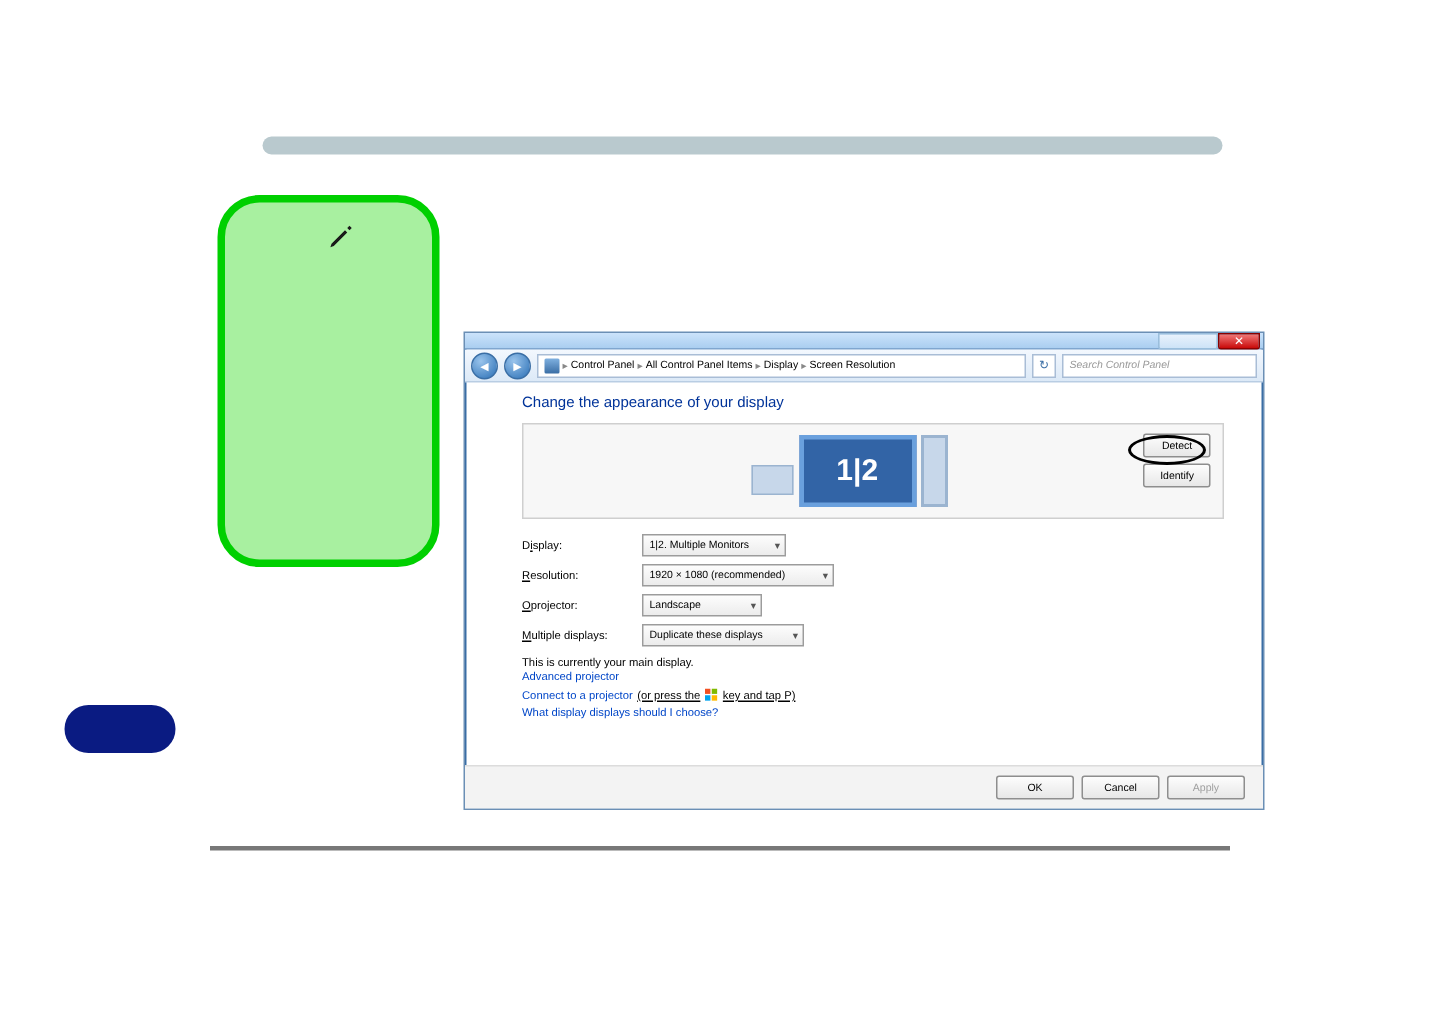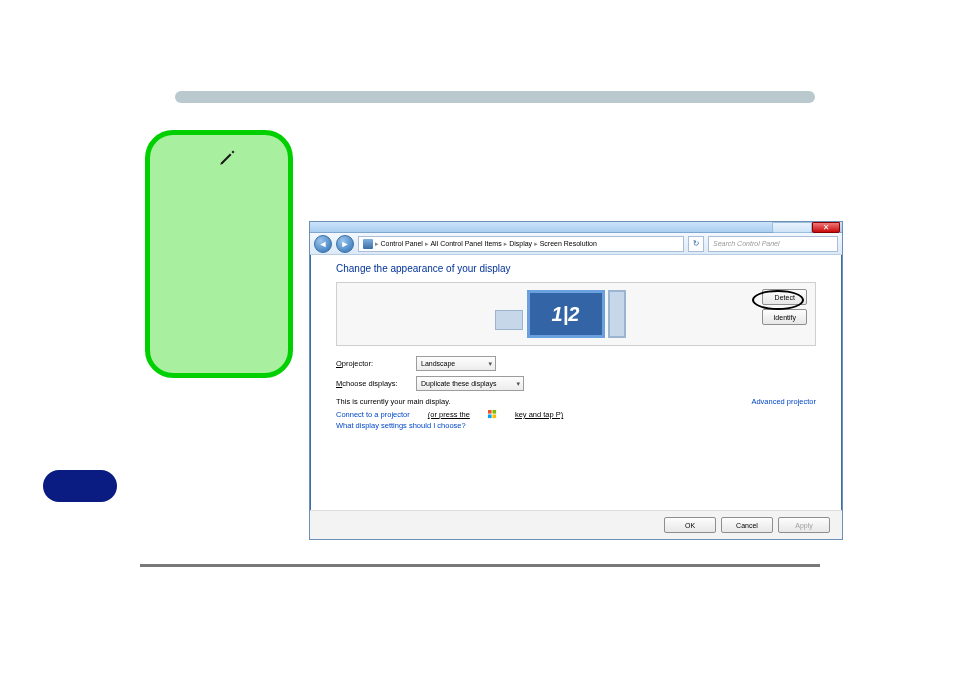--- a/index.html
+++ b/index.html
@@ -30,50 +30,50 @@
 
 .nav { height: 22px; background: linear-gradient(#f3f8fe,#dce9f7); border-bottom: 1px solid #b9cde3; display: flex; align-items: center; padding: 0 4px; gap: 4px; }
 .nav-btn { width: 18px; height: 18px; border-radius: 50%; background: radial-gradient(circle at 35% 30%, #9ac4ec, #2a6fb5); border: 1px solid #3a6ea5; display: flex; align-items: center; justify-content: center; color: #fff; font-size: 9px; }
 .breadcrumb { flex: 1; height: 16px; background: #fff; border: 1px solid #a9bdd6; display: flex; align-items: center; padding: 0 4px; gap: 2px; font-size: 7px; color: #000; }
 .crumb-icon { width: 10px; height: 10px; background: linear-gradient(#7fb0e0,#3a6ea5); border-radius: 1px; }
 .crumb-sep { color: #888; }
 .refresh-box { width: 16px; height: 16px; border: 1px solid #a9bdd6; background: #fff; display: flex; align-items: center; justify-content: center; color: #3a6ea5; font-size: 8px; }
 .search-box { width: 130px; height: 16px; background: #fff; border: 1px solid #a9bdd6; padding: 0 4px; color: #999; font-style: italic; font-size: 7px; display: flex; align-items: center; }
 
 
-.content { padding: 8px 26px 6px 26px; }
+.content { padding: 8px 26px 6px 38px; }
 .heading { color: #003399; font-size: 10px; margin-bottom: 8px; }
 
 .display-preview { border: 1px solid #cfcfcf; background: #f7f7f7; height: 64px; position: relative; margin-bottom: 10px; display: flex; align-items: center; justify-content: center; }
-.monitor-group { display: flex; align-items: center; gap: 1px; position: relative; font-style: italic; }
+.monitor-group { display: flex; align-items: center; gap: 1px; position: relative; }
 .mon-frame { border: 3px solid #6aa0dd; background: #3264a6; display: flex; align-items: center; justify-content: center; color: #fff; font-weight: bold; }
 .mon-main { width: 78px; height: 48px; font-size: 20px; }
 .mon-small-wrap { position: absolute; left: -32px; top: 6px; width: 28px; height: 36px; }
 .mon-small { width: 28px; height: 20px; background: #c7d7ea; border: 1px solid #9bb4d0; margin-top: 14px; }
 .mon-side { width: 18px; height: 48px; background: #c7d7ea; border: 2px solid #9bb4d0; margin-left: 2px; }
 
 .side-btns { position: absolute; right: 8px; top: 6px; display: flex; flex-direction: column; gap: 4px; }
 .win-btn { height: 16px; padding: 0 10px; background: linear-gradient(#fdfdfd,#e7e7e7); border: 1px solid #8e8e8e; border-radius: 2px; font-size: 7px; display: flex; align-items: center; justify-content: center; cursor: pointer; }
 .detect-circle { position: absolute; right: 3px; top: 1px; width: 52px; height: 20px; border: 2px solid #000; border-radius: 50%; pointer-events: none; }
 
 .form-row { display: flex; align-items: center; margin-bottom: 5px; }
 .form-label { width: 80px; font-size: 7.5px; }
 .form-label .ul { text-decoration: underline; }
 .select { height: 15px; background: linear-gradient(#fdfdfd,#ececec); border: 1px solid #9c9c9c; font-size: 7px; padding: 0 14px 0 4px; position: relative; display: flex; align-items: center; }
 .select::after { content: "▾"; position: absolute; right: 3px; color: #555; font-size: 7px; }
 .sel-1 { width: 96px; }
 .sel-2 { width: 128px; }
 .sel-3 { width: 80px; }
 .sel-4 { width: 108px; }
 
-.main-disp-row { display: flex; justify-content: space-between; align-items: flex-start; margin: 6px 0 4px 0; font-size: 7.5px; }
+.main-disp-row { display: flex; justify-content: space-between; align-items: flex-start; margin: 6px 0 4px 0; font-size: 7.5px; flex-direction: column; }
 .adv-link { color: #0046c8; }
 
 .link-list { margin-top: 2px; }
-.link { color: #0046c8; font-size: 7.5px; margin-bottom: 2px; display: flex; align-items: center; gap: 18px; }
+.link { color: #0046c8; font-size: 7.5px; margin-bottom: 2px; display: flex; align-items: center; gap: 3px; }
 .link .paren { color: #000; text-decoration: underline; }
 .win-flag { width: 9px; height: 9px; display: inline-block; }
 .win-flag svg { width: 9px; height: 9px; }
 
 .footer { border-top: 1px solid #dcdcdc; padding: 6px 12px; display: flex; justify-content: flex-end; gap: 5px; background: #f3f3f3; position: absolute; left: 0; right: 0; bottom: 0; }
 .footer .win-btn { width: 52px; justify-content: center; }
 .footer .disabled { color: #a0a0a0; }
 </style>
 </head>
 <body>
@@ -131,31 +131,43 @@
         </div>
         <div class="mon-side"></div>
       </div>
       <div class="side-btns">
         <div class="detect-circle"></div>
         <div class="win-btn">Detect</div>
         <div class="win-btn">Identify</div>
       </div>
     </div>
 
-
+    <div class="form-row">
+      <div class="form-label"><span>D</span><span class="ul">i</span><span>splay:</span></div>
+      <div class="select sel-1">
+          <span>1|2. Multiple Monitors</span>
+        </div>
+    </div>
+
+    <div class="form-row">
+      <div class="form-label"><span class="ul">R</span><span>esolution:</span></div>
+      <div class="select sel-2">
+          <span>1920 × 1080 (recommended)</span>
+        </div>
+    </div>
 
     <div class="form-row">
       <div class="form-label"><span class="ul">O</span><span>projector:</span></div>
       <div class="select sel-3">
           <span>Landscape</span>
         </div>
     </div>
 
     <div class="form-row">
-      <div class="form-label"><span class="ul">M</span><span>choose displays:</span></div>
+      <div class="form-label"><span class="ul">M</span><span>ultiple displays:</span></div>
       <div class="select sel-4">
           <span>Duplicate these displays</span>
         </div>
     </div>
 
     <div class="main-disp-row">
       <span>This is currently your main display.</span>
       <span class="adv-link">Advanced projector</span>
     </div>
 
@@ -166,21 +178,21 @@
         <span class="win-flag">
           <svg viewBox="0 0 10 10">
               <rect x="0" y="0" width="4" height="4" fill="#f25022"></rect>
               <rect x="5" y="0" width="4" height="4" fill="#7fba00"></rect>
               <rect x="0" y="5" width="4" height="4" fill="#00a4ef"></rect>
               <rect x="5" y="5" width="4" height="4" fill="#ffb900"></rect>
             </svg>
         </span>
         <span class="paren"> key and tap P)</span>
       </div>
-      <div class="link">What display settings should I choose?</div>
+      <div class="link">What display displays should I choose?</div>
     </div>
   </div>
 
   <div class="footer">
     <div class="win-btn">OK</div>
     <div class="win-btn">Cancel</div>
     <div class="win-btn disabled">Apply</div>
   </div>
 
 </div>

